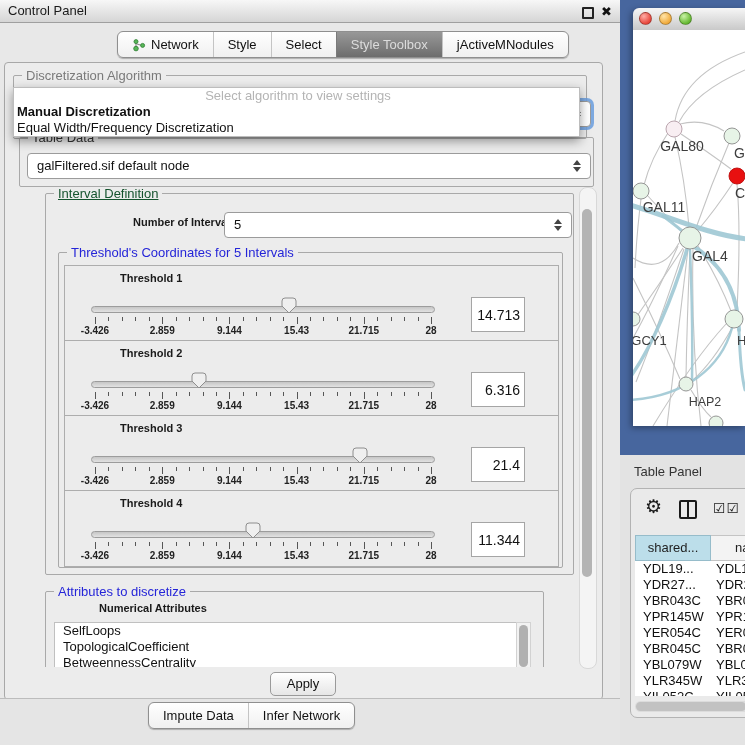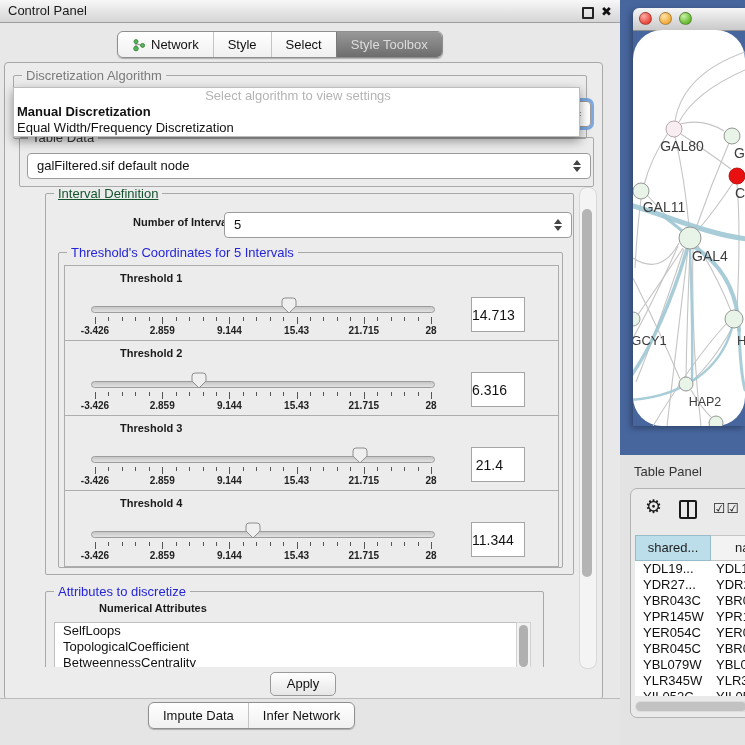--- a/index.html
+++ b/index.html
@@ -57,21 +57,21 @@
   .bold-label{position:absolute;font-size:11px;font-weight:bold;color:#1a1a1a;white-space:nowrap;margin-left:47px;}
 
   
   .th-row{position:absolute;left:5px;width:493px;height:75px;border:1px solid #adadad;background:#ececec;}
   .th-track{position:absolute;left:26px;top:40px;width:342px;height:5px;border:1px solid #9c9c9c;
     border-radius:4px;background:linear-gradient(#c6c6c6,#e2e2e2);}
   .th-handle{position:absolute;top:31px;width:16px;height:17px;}
   .tick{position:absolute;width:1px;background:#565656;}
   .tick-label{position:absolute;width:60px;text-align:center;font-size:10px;font-weight:bold;color:#222;}
   .th-value{position:absolute;left:406px;top:31px;width:54px;height:35px;background:#fff;
-    border:1px solid #a5a5a5;font-size:14px;line-height:35px;text-align:right;padding-right:21px;box-sizing:border-box;}
+    border:1px solid #a5a5a5;font-size:14px;line-height:35px;text-align:right;padding-right:4px;box-sizing:border-box;}
 
   
   .attr-list{position:absolute;background:#fff;border:1px solid #c0c0c0;overflow:hidden;}
   .attr-item{font-size:13px;line-height:16px;padding-left:8px;white-space:nowrap;}
 
   .apply-btn{left:265px;top:609px;width:64px;height:22px;background:linear-gradient(#ffffff,#e6e6e6);
     border:1px solid #9a9a9a;border-radius:5px;font-size:13px;text-align:center;line-height:21px;}
 
   .bottom-line{left:0;top:698px;width:620px;height:1px;background:#bcbcbc;}
   .bottom-strip{left:0;top:699px;width:620px;height:46px;background:#e5e5e5;}
@@ -79,21 +79,21 @@
   
   .desktop{left:620px;top:0;width:125px;height:455px;background:#47669e;}
   .net-window{left:633px;top:8px;width:112px;height:418px;border-radius:6px 0 0 0;overflow:hidden;
     box-shadow:-2px 2px 6px rgba(0,0,0,.35);}
   .net-titlebar{position:absolute;left:0;top:0;width:112px;height:22px;
     background:linear-gradient(#f6f6f6,#c9c9c9);border-bottom:1px solid #8e8e8e;}
   .light{position:absolute;top:4px;width:13px;height:13px;border-radius:50%;border:1px solid rgba(0,0,0,.3);box-sizing:border-box;}
   .light.red{left:6px;background:radial-gradient(circle at 35% 30%,#ffada6,#e8473c 70%);}
   .light.yellow{left:26px;background:radial-gradient(circle at 35% 30%,#ffe4a8,#f0ab3d 70%);}
   .light.green{left:46px;background:radial-gradient(circle at 35% 30%,#c9f3a6,#66b932 70%);}
-  .net-canvas{position:absolute;left:0;top:22px;width:112px;height:396px;background:#fff;border-radius:29px;}
+  .net-canvas{position:absolute;left:0;top:22px;width:112px;height:396px;background:#fff;}
   .net-canvas svg text{fill:#3d3d3d;}
 
   .table-panel-area{left:620px;top:455px;width:125px;height:290px;background:#e3e3e3;}
   .tp-title{left:14px;top:9px;font-size:13px;color:#333;}
   .tp-widget{left:10px;top:33px;width:140px;height:228px;background:#eaeaea;border:1px solid #b3b3b3;border-radius:7px;}
   .gear{position:absolute;left:14px;top:6px;font-size:19px;color:#1a1a1a;font-family:"DejaVu Sans",sans-serif;}
   .cols-icon{position:absolute;left:48px;top:11px;width:14px;height:15px;border:2px solid #1a1a1a;border-radius:2px;}
   .cols-icon div{position:absolute;left:6px;top:0;width:2px;height:15px;background:#1a1a1a;}
   .checks{position:absolute;left:82px;top:11px;font-size:14px;color:#1a1a1a;letter-spacing:1px;font-family:"DejaVu Sans",sans-serif;}
   .tbl{position:absolute;left:4px;top:46px;width:150px;height:161px;background:#fff;overflow:hidden;}
@@ -128,20 +128,23 @@
       <span>Network</span>
     </div>
     <div class="seg">
       <span>Style</span>
     </div>
     <div class="seg">
       <span>Select</span>
     </div>
     <div class="seg selected">
       <span>Style Toolbox</span>
+    </div>
+    <div class="seg">
+      <span>jActiveMNodules</span>
     </div>
   </div>
 
 <div class="abs content-panel">
 
   <div class="group" style="left:8px;top:12px;width:572px;height:62px;">
     <span class="group-legend legend-gray">Discretization Algorithm</span>
   </div>
   <div class="combo focused" style="left:15px;top:38px;width:560px;">
     <span class="spinner">

